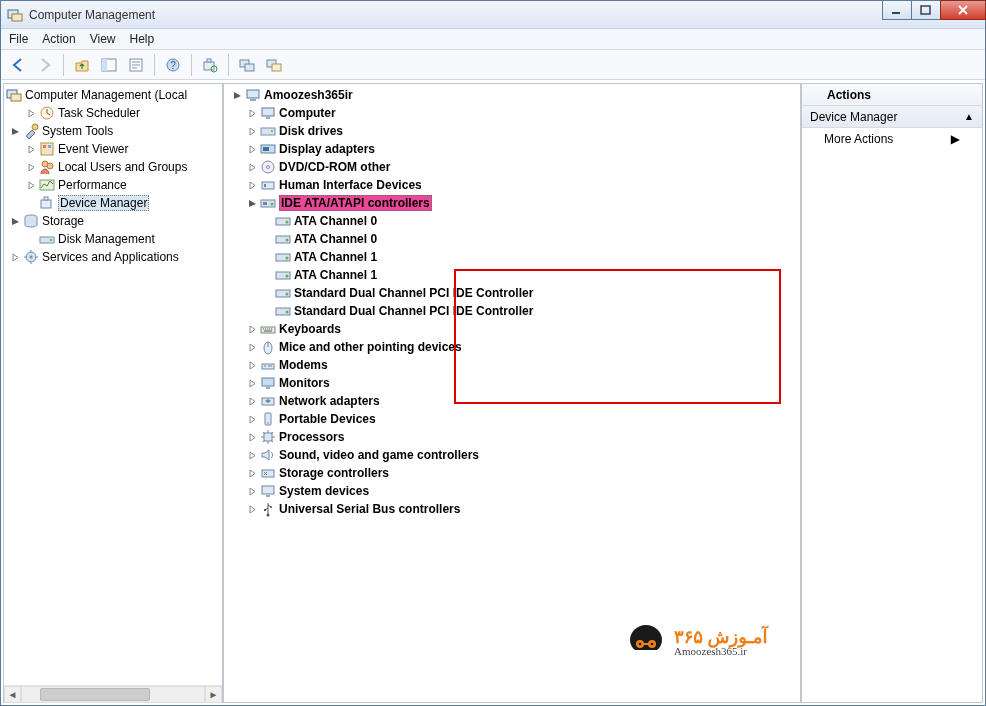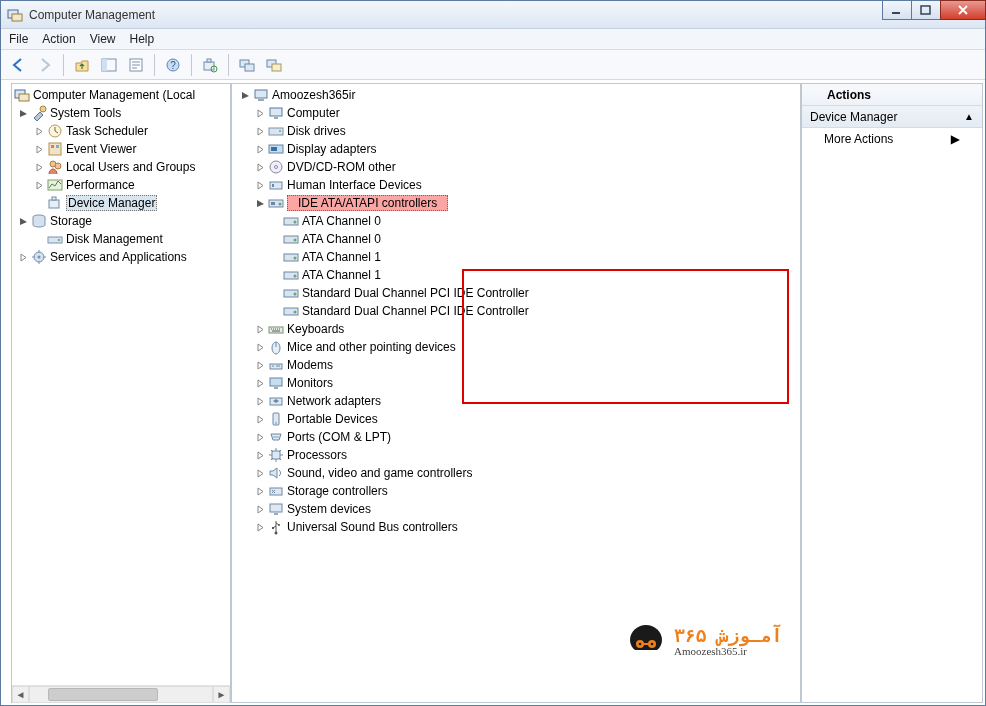--- a/index.html
+++ b/index.html
@@ -14,45 +14,45 @@
   .win-btn.close { width:46px; background: linear-gradient(#e79a94,#d43e2a); border-color:#8a2b20;}
   .win-btn svg { width:12px; height:10px; }
   .menubar { height:21px; border-bottom:1px solid #d9dbde; display:flex; align-items:center; padding-left:8px; gap:14px; font-size:12px; background:#f3f6fa;  }
   .menubar span { color:#222; }
   .toolbar { height:30px; border-bottom:1px solid #d5d9df; display:flex; align-items:center; padding:2px 5px; gap:3px; background:#f7f9fc; }
   .toolbar .sep { width:1px; height:22px; background:#c4c9d0; margin:0 3px;}
   .tb-btn { width:24px; height:24px; border:1px solid transparent; border-radius:2px; display:flex; align-items:center; justify-content:center;}
   .tb-btn svg{width:16px;height:16px;}
   .content { flex:1; display:flex; border-top:1px solid #fff; min-height:0;}
   .pane { border:1px solid #bfc7d1; background:#fff; position:relative; display:flex; flex-direction:column; min-height:0;}
-  .pane.left { width:220px; margin:2px 0 2px 10px;justify-content:space-between;}
+  .pane.left { width:220px; margin:2px 0 2px 2px;justify-content:space-between;}
   .pane.center { flex:1; margin:2px 0;}
   .pane.right { width:182px; margin:2px 2px 2px 0;}
   .tree { font-size:12px; color:#000; padding:2px 0; user-select:none; flex:1; overflow:hidden;}
   .tree-row { height:18px; display:flex; align-items:center; white-space:nowrap; padding-right:4px;}
   .tree-row .expander { width:15px; height:15px; display:flex; align-items:center; justify-content:center; flex-shrink:0;}
   .expander svg{width:9px;height:9px;}
   .tree-row .ticon{ width:16px; height:16px; margin-right:3px; display:inline-flex; align-items:center; justify-content:center; flex-shrink:0;}
   .tree-row .ticon svg{width:16px; height:16px;}
   .tree-row.selected .lbl { background:#d8e6f2; border:1px dotted #777; padding:0 1px;}
-  .tree-row.highlight .lbl { background:#fca5a5; border:1px dotted #666; padding:0 10px;}
+  .tree-row.highlight .lbl { background:#ec4899; border:1px dotted #666; padding:0 1px;}
   .indent { display:inline-block; flex-shrink:0; }
   .leftscroll { height:17px; border-top:1px solid #e0e3e8; display:flex; align-items:center; background:#f0f0f0;}
   .leftscroll .track{flex:1; height:17px; background:#efefef; border:1px solid #dedede; position:relative;}
   .leftscroll .thumb{position:absolute; left:18px; top:1px; height:13px; width:110px; background:#cdcdcd; border:1px solid #b8b8b8; border-radius:2px;}
   .leftscroll .arrow{width:17px; height:17px; background:#f0f0f0; border:1px solid #dedede; display:flex; align-items:center; justify-content:center; font-size:10px; color:#606060;}
   .redbox { position:absolute; left:230px; top:185px; width:327px; height:135px; border:2px solid #e10000; pointer-events:none; z-index:10;}
   .actions-header { height:22px; background:linear-gradient(#f8fafd,#eef2f7); border-bottom:1px solid #d6dbe1; font-size:12px; font-weight:bold; display:flex; align-items:center; padding-left:25px;}
   .actions-sub { height:22px; background:linear-gradient(#eef3f8,#e4ebf3); border-bottom:1px solid #d6dbe1; font-size:12px; display:flex; align-items:center; padding:0 8px; justify-content:space-between;}
   .actions-sub .chev { font-size:10px;}
   .actions-item { height:22px; font-size:12px; display:flex; align-items:center; padding:0 22px 0 22px; justify-content:space-between;}
   .watermark { position:absolute; right:16px; bottom:32px; width:160px; height:56px; display:flex; align-items:center; gap:6px; z-index:5;}
   .watermark .face{ width:44px; height:44px; }
   .watermark .wt { display:flex; flex-direction:column; line-height:1;}
-  .watermark .wt1{ font-family:Liberation Mono, monospace; font-weight:bold; font-size:18px; color:#ef7f1a; white-space:nowrap;}
+  .watermark .wt1{ font-family:Liberation Serif, serif; font-weight:bold; font-size:18px; color:#ef7f1a; white-space:nowrap;}
   .watermark .wt2{ font-family:Tahoma; font-size:11px; color:#444; }
 </style>
 </head>
 <body>
 
 <div class="window">
 
   <div class="titlebar">
     <span class="icon">
       <svg viewBox="0 0 16 16">
@@ -155,48 +155,48 @@
           <span class="indent" style="width:2px"></span>
           <span class="ticon">
               <svg viewBox="0 0 16 16">
                 <rect x="1" y="3" width="10" height="8" fill="#dbe7f3" stroke="#4a6a93"></rect>
                 <rect x="5" y="7" width="10" height="7" fill="#f2e7c9" stroke="#9a7f3b"></rect>
               </svg>
             </span>
           <span class="lbl">Computer Management (Local</span>
         </div>
         <div class="tree-row">
+          <span class="indent" style="width:20px"></span>
+          <span class="expander">
+              <svg viewBox="0 0 9 9">
+                <path d="M2 1 L7 4.5 L2 8 Z" fill="none" stroke="#888"></path>
+              </svg>
+            </span>
+          <span class="ticon">
+              <svg viewBox="0 0 16 16">
+                <circle cx="8" cy="8" r="6" fill="#fbf4e1" stroke="#b49a55"></circle>
+                <path d="M8 4v4l3 2" stroke="#7a6429" fill="none"></path>
+              </svg>
+            </span>
+          <span class="lbl">Task Scheduler</span>
+        </div>
+        <div class="tree-row">
           <span class="indent" style="width:4px"></span>
           <span class="expander">
               <svg viewBox="0 0 9 9">
                 <path d="M1 1 L8 5 L1 8 Z" fill="#595959"></path>
               </svg>
             </span>
           <span class="ticon">
               <svg viewBox="0 0 16 16">
                 <path d="M3 13 L9 7 L12 10 L6 16z" fill="#b8c6d6" stroke="#5a7597"></path>
                 <circle cx="12" cy="4" r="3" fill="#e7d089" stroke="#a18838"></circle>
               </svg>
             </span>
           <span class="lbl">System Tools</span>
-        </div>
-        <div class="tree-row">
-          <span class="indent" style="width:20px"></span>
-          <span class="expander">
-              <svg viewBox="0 0 9 9">
-                <path d="M2 1 L7 4.5 L2 8 Z" fill="none" stroke="#888"></path>
-              </svg>
-            </span>
-          <span class="ticon">
-              <svg viewBox="0 0 16 16">
-                <circle cx="8" cy="8" r="6" fill="#fbf4e1" stroke="#b49a55"></circle>
-                <path d="M8 4v4l3 2" stroke="#7a6429" fill="none"></path>
-              </svg>
-            </span>
-          <span class="lbl">Task Scheduler</span>
         </div>
         <div class="tree-row">
           <span class="indent" style="width:20px"></span>
           <span class="expander">
               <svg viewBox="0 0 9 9">
                 <path d="M2 1 L7 4.5 L2 8 Z" fill="none" stroke="#888"></path>
               </svg>
             </span>
           <span class="ticon">
               <svg viewBox="0 0 16 16">
@@ -294,21 +294,21 @@
         <div class="arrow">◄</div>
         <div class="track">
             <div class="thumb"></div>
           </div>
         <div class="arrow">►</div>
       </div>
     </div>
 
     <div class="pane center">
       <div class="redbox"></div>
-      <div class="tree" style="padding-left:6px;">
+      <div class="tree" style="padding-left:6px;font-weight:bold;">
         <div class="tree-row">
           <span class="expander">
               <svg viewBox="0 0 9 9">
                 <path d="M1 1 L8 5 L1 8 Z" fill="#595959"></path>
               </svg>
             </span>
           <span class="ticon">
               <svg viewBox="0 0 16 16">
                 <rect x="2" y="3" width="12" height="8" fill="#dbe7f3" stroke="#5a7aa0"></rect>
                 <rect x="5" y="12" width="6" height="2" fill="#9ab"></rect>
@@ -553,37 +553,20 @@
                 <path d="M2 1 L7 4.5 L2 8 Z" fill="none" stroke="#888"></path>
               </svg>
             </span>
             <span class="ticon">
               <svg viewBox="0 0 16 16">
                 <rect x="5" y="2" width="6" height="12" rx="1" fill="#dde8f3" stroke="#6d88a6"></rect>
                 <circle cx="8" cy="12" r="0.8" fill="#6d88a6"></circle>
               </svg>
             </span>
             <span class="lbl">Portable Devices</span>
-          </div>
-        <div class="tree-row">
-            <span class="indent" style="width:15px"></span>
-            <span class="expander">
-              <svg viewBox="0 0 9 9">
-                <path d="M2 1 L7 4.5 L2 8 Z" fill="none" stroke="#888"></path>
-              </svg>
-            </span>
-            <span class="ticon">
-              <svg viewBox="0 0 16 16">
-                <path d="M3 5h10l-2 6H5z" fill="#dde8f3" stroke="#6d88a6"></path>
-                <circle cx="6" cy="8" r="0.7" fill="#6d88a6"></circle>
-                <circle cx="8" cy="8" r="0.7" fill="#6d88a6"></circle>
-                <circle cx="10" cy="8" r="0.7" fill="#6d88a6"></circle>
-              </svg>
-            </span>
-            <span class="lbl">Ports (COM &amp; LPT)</span>
           </div>
         <div class="tree-row">
             <span class="indent" style="width:15px"></span>
             <span class="expander">
               <svg viewBox="0 0 9 9">
                 <path d="M2 1 L7 4.5 L2 8 Z" fill="none" stroke="#888"></path>
               </svg>
             </span>
             <span class="ticon">
               <svg viewBox="0 0 16 16">
@@ -646,21 +629,21 @@
               </svg>
             </span>
             <span class="ticon">
               <svg viewBox="0 0 16 16">
                 <path d="M8 2v12M8 4l3 2M8 7l-3 2" stroke="#555" fill="none"></path>
                 <circle cx="8" cy="14" r="1.5" fill="#555"></circle>
                 <circle cx="11" cy="6" r="1" fill="#555"></circle>
                 <rect x="4" y="8" width="2" height="2" fill="#555"></rect>
               </svg>
             </span>
-            <span class="lbl">Universal Sound Bus controllers</span>
+            <span class="lbl">Universal Serial Bus controllers</span>
           </div>
       </div>
 
       <div class="watermark">
         <span class="face">
           <svg viewBox="0 0 44 44">
               <path d="M6 20c0-8 7-15 16-15s16 7 16 15c0 4-2 8-5 10H11c-3-2-5-6-5-10z" fill="#1a1a1a"></path>
               <circle cx="16" cy="24" r="4" fill="#ef7f1a"></circle>
               <circle cx="28" cy="24" r="4" fill="#ef7f1a"></circle>
               <rect x="19" y="23" width="6" height="2" fill="#ef7f1a"></rect>

